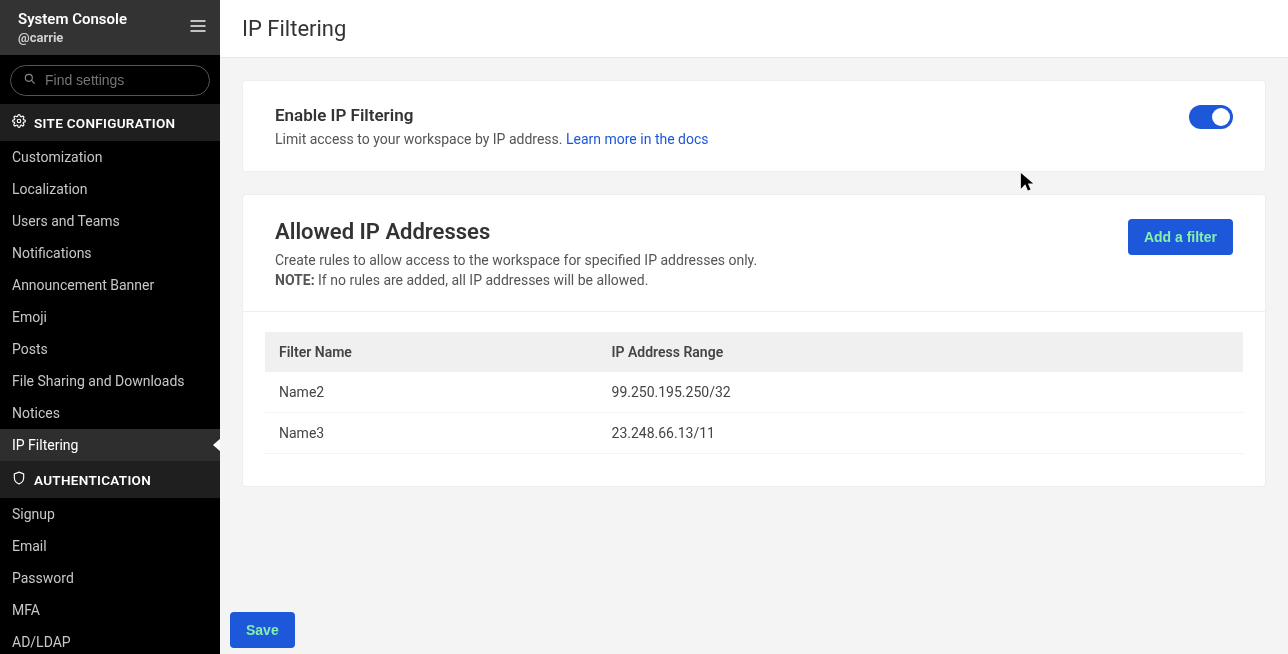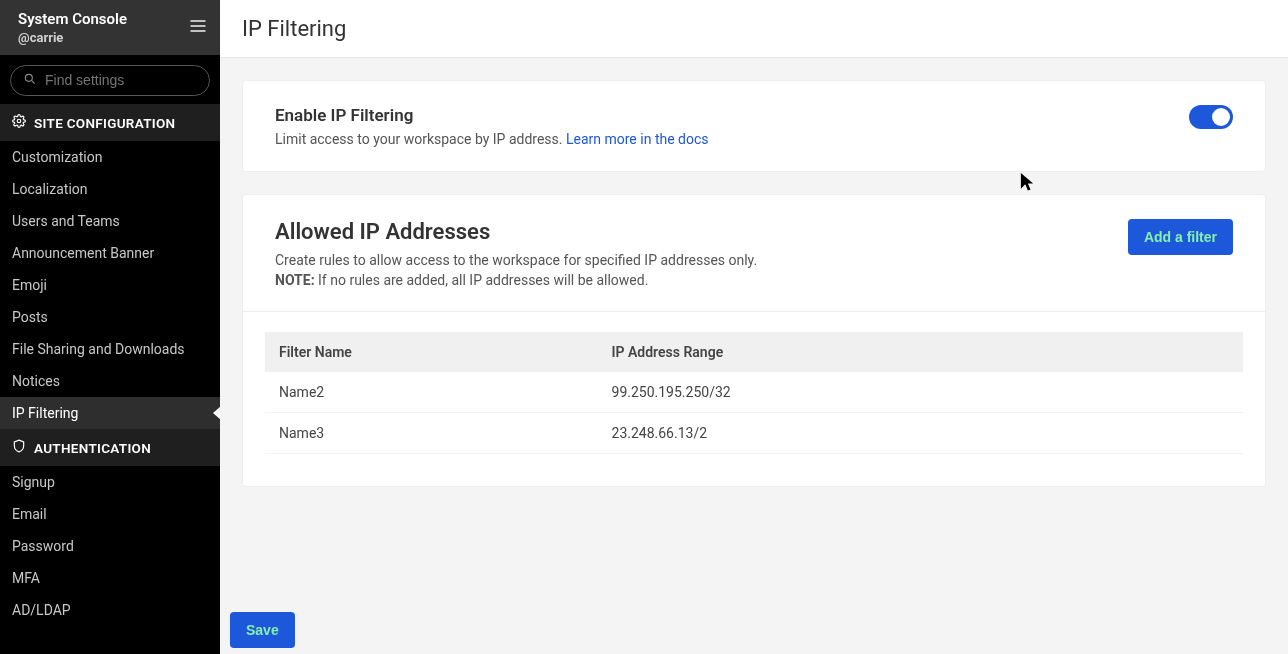--- a/index.html
+++ b/index.html
@@ -212,20 +212,21 @@
             <circle cx="12" cy="12" r="3"></circle>
             <path d="M19.4 15a1.7 1.7 0 0 0 .34 1.87l.06.06a2 2 0 1 1-2.83 2.83l-.06-.06a1.7 1.7 0 0 0-1.87-.34 1.7 1.7 0 0 0-1 1.56V21a2 2 0 1 1-4 0v-.09a1.7 1.7 0 0 0-1-1.56 1.7 1.7 0 0 0-1.87.34l-.6.06a2 2 0 1 1-2.83-2.83l.06-.06A1.7 1.7 0 0 0 4.6 15a1.7 1.7 0 0 0-1.56-1H3a2 2 0 1 1 0-4h.09A1.7 1.7 0 0 0 4.6 9a1.7 1.7 0 0 0-.34-1.87l-.06-.06A2 2 0 1 1 7 4.24l.6.06A1.7 1.7 0 0 0 9 4.64 1.7 1.7 0 0 0 10 3.08V3a2 2 0 1 1 4 0v.09c0 .67.39 1.27 1 1.55a1.7 1.7 0 0 0 1.87-.34l.06-.06a2 2 0 1 1 2.83 2.83l-.06.06A1.7 1.7 0 0 0 19.4 9c.28.61.88 1 1.55 1H21a2 2 0 1 1 0 4h-.09a1.7 1.7 0 0 0-1.55 1z"></path>
           </svg>
       </span>
       <span>SITE CONFIGURATION</span>
     </div>
     <div id="sec1-items">
         <div class="sb-item">Customization</div>
         <div class="sb-item">Localization</div>
         <div class="sb-item">Users and Teams</div>
+        <div class="sb-item">Notifications</div>
         <div class="sb-item">Announcement Banner</div>
         <div class="sb-item">Emoji</div>
         <div class="sb-item">Posts</div>
         <div class="sb-item">File Sharing and Downloads</div>
         <div class="sb-item">Notices</div>
         <div class="sb-item active">IP Filtering</div>
       </div>
 
     <div class="sb-section-head">
       <span>
@@ -282,21 +283,21 @@
                 <th>IP Address Range</th>
               </tr>
             </thead>
             <tbody id="filter-rows">
                 <tr>
                   <td>Name2</td>
                   <td>99.250.195.250/32</td>
                 </tr>
                 <tr>
                   <td>Name3</td>
-                  <td>23.248.66.13/2</td>
+                  <td>23.248.66.13/11</td>
                 </tr>
               </tbody>
           </table>
         </div>
       </div>
     </div>
 
     <div class="save-bar">
       <button class="btn-primary">Save</button>
     </div>

